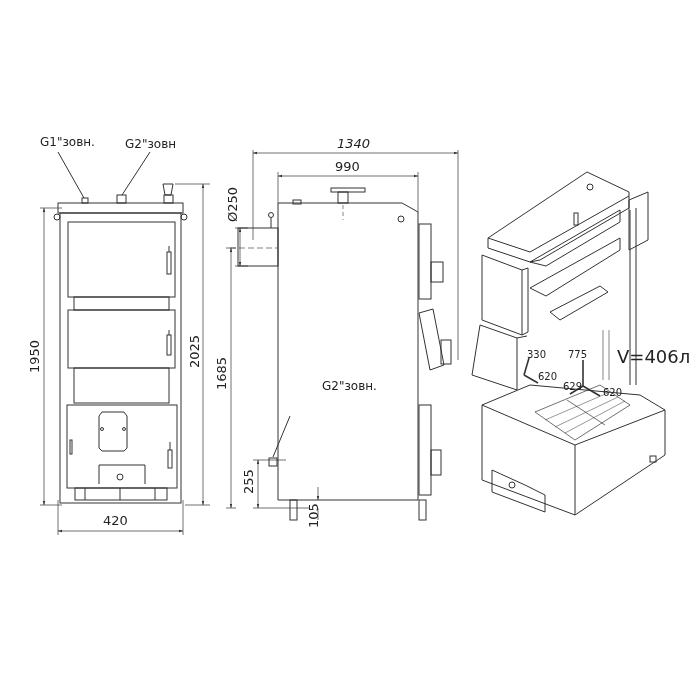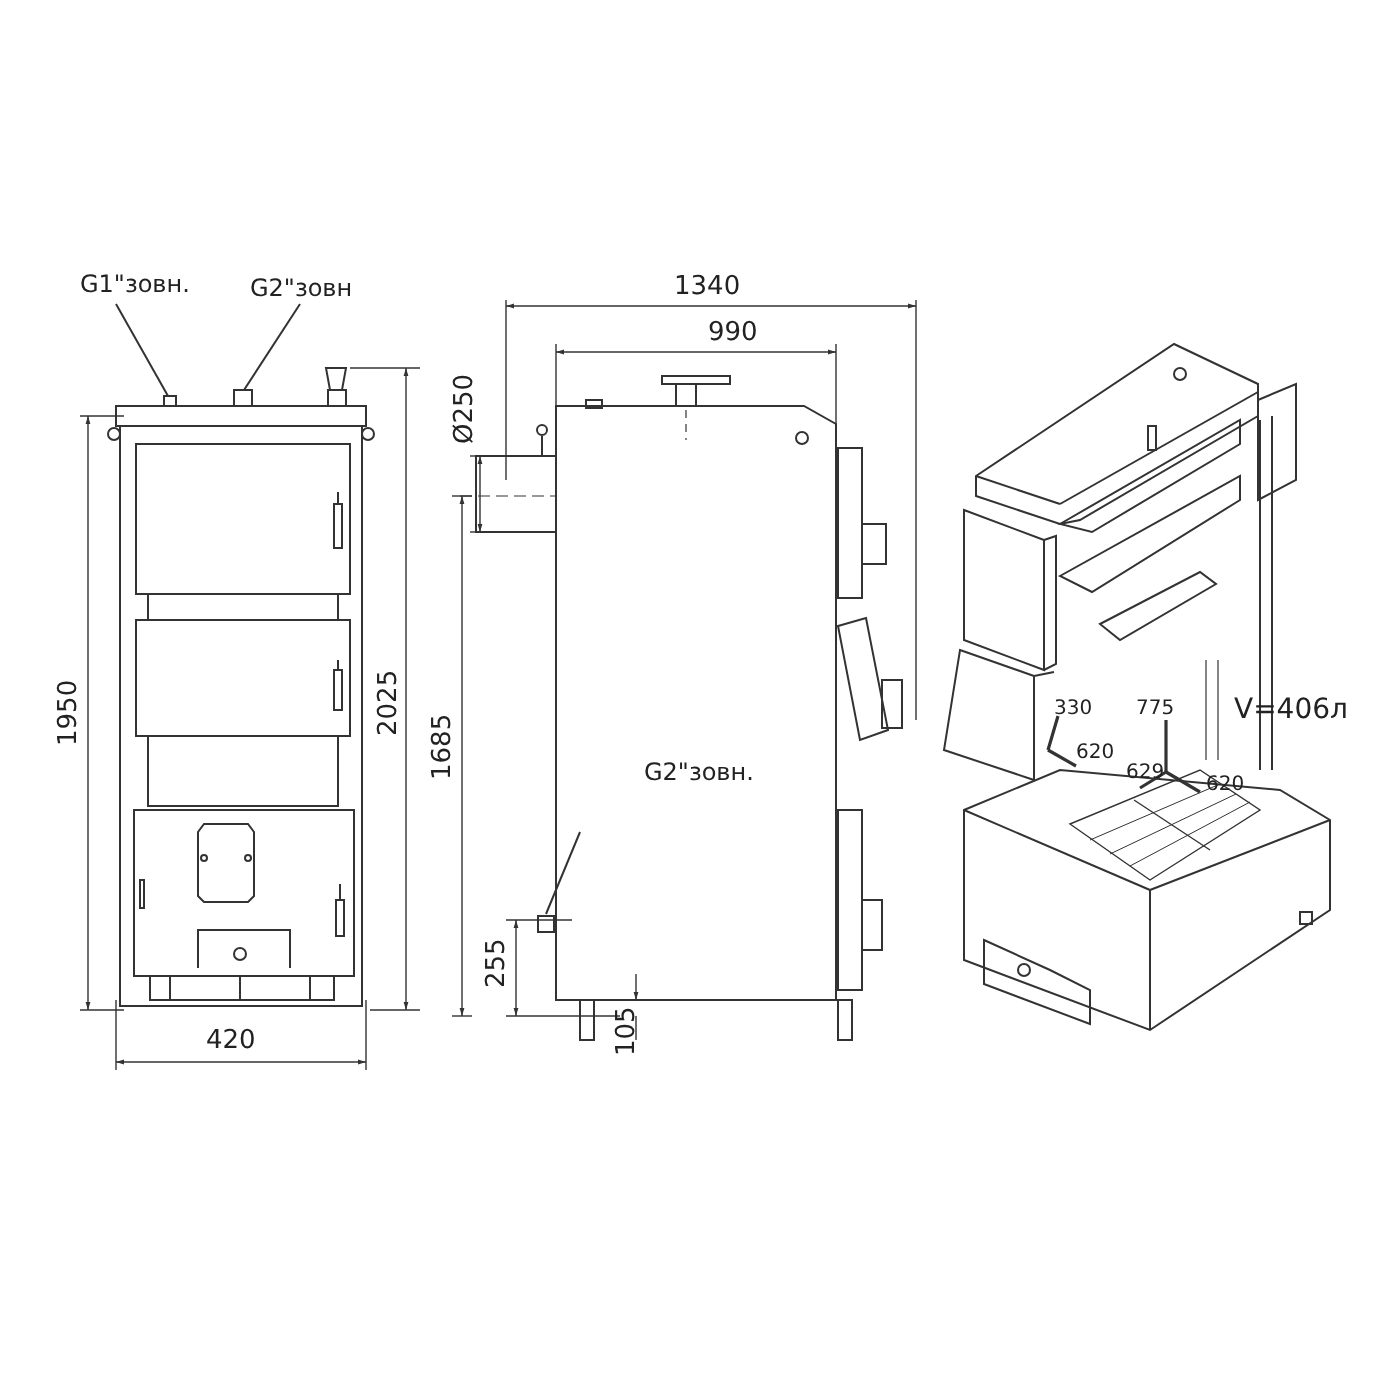--- a/index.html
+++ b/index.html
@@ -3,21 +3,21 @@
 <meta charset="utf-8">
 <style>
   html, body { margin: 0; padding: 0; background: #ffffff; }
   body { width: 700px; height: 700px; position: relative; overflow: hidden;
          font-family: "DejaVu Sans", sans-serif; color: #222; }
   svg { position: absolute; left: 0; top: 0; }
   .lbl { position: absolute; font-size: 12px; color: #222; white-space: nowrap; line-height: 1; }
   .dim { position: absolute; font-size: 13px; color: #222; white-space: nowrap; line-height: 1; }
   .vert { transform: rotate(-90deg); transform-origin: left top; }
   .small { font-size: 10px; }
-  .big { font-size: 14px; }
+  .big { font-size: 18px; }
 </style>
 </head>
 <body>
 
 <svg width="700" height="700" viewBox="0 0 700 700">
   <defs>
     <marker id="arr" viewBox="0 0 10 10" refX="10" refY="5" markerWidth="6" markerHeight="6" orient="auto-start-reverse">
       <path d="M0,2 L10,5 L0,8 z" fill="#333"></path>
     </marker>
   </defs>
@@ -180,22 +180,22 @@
     </g>
   </g>
 </svg>
 
 <span class="lbl" style="left:40px;top:136px;">G1"зовн.</span>
 <span class="lbl" style="left:125px;top:138px;">G2"зовн</span>
 <span class="dim vert" style="left:28px;top:373px;">1950</span>
 <span class="dim vert" style="left:188px;top:368px;">2025</span>
 <span class="dim" style="left:103px;top:514px;">420</span>
 
-<span class="dim" style="left:337px;top:137px;">1340</span>
-<span class="dim" style="left:354px;top:160px;">990</span>
+<span class="dim" style="left:337px;top:137px;font-style:italic;">1340</span>
+<span class="dim" style="left:335px;top:160px;">990</span>
 <span class="dim vert" style="left:226px;top:222px;">Ø250</span>
 <span class="dim vert" style="left:215px;top:390px;">1685</span>
 <span class="lbl" style="left:322px;top:380px;">G2"зовн.</span>
 <span class="dim vert" style="left:242px;top:494px;">255</span>
 <span class="dim vert" style="left:307px;top:528px;">105</span>
 
 <span class="lbl small" style="left:527px;top:350px;">330</span>
 <span class="lbl small" style="left:538px;top:372px;">620</span>
 <span class="lbl small" style="left:568px;top:350px;">775</span>
 <span class="lbl small" style="left:563px;top:382px;">629</span>

